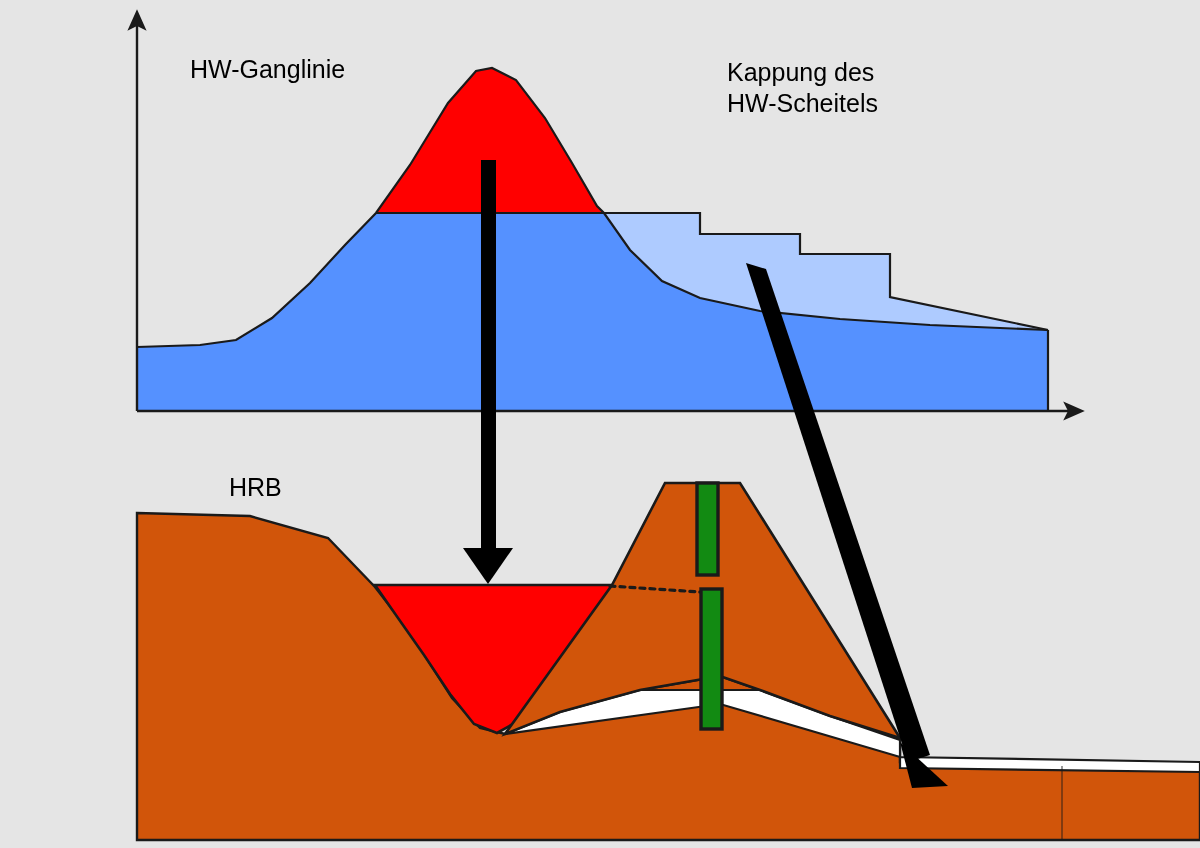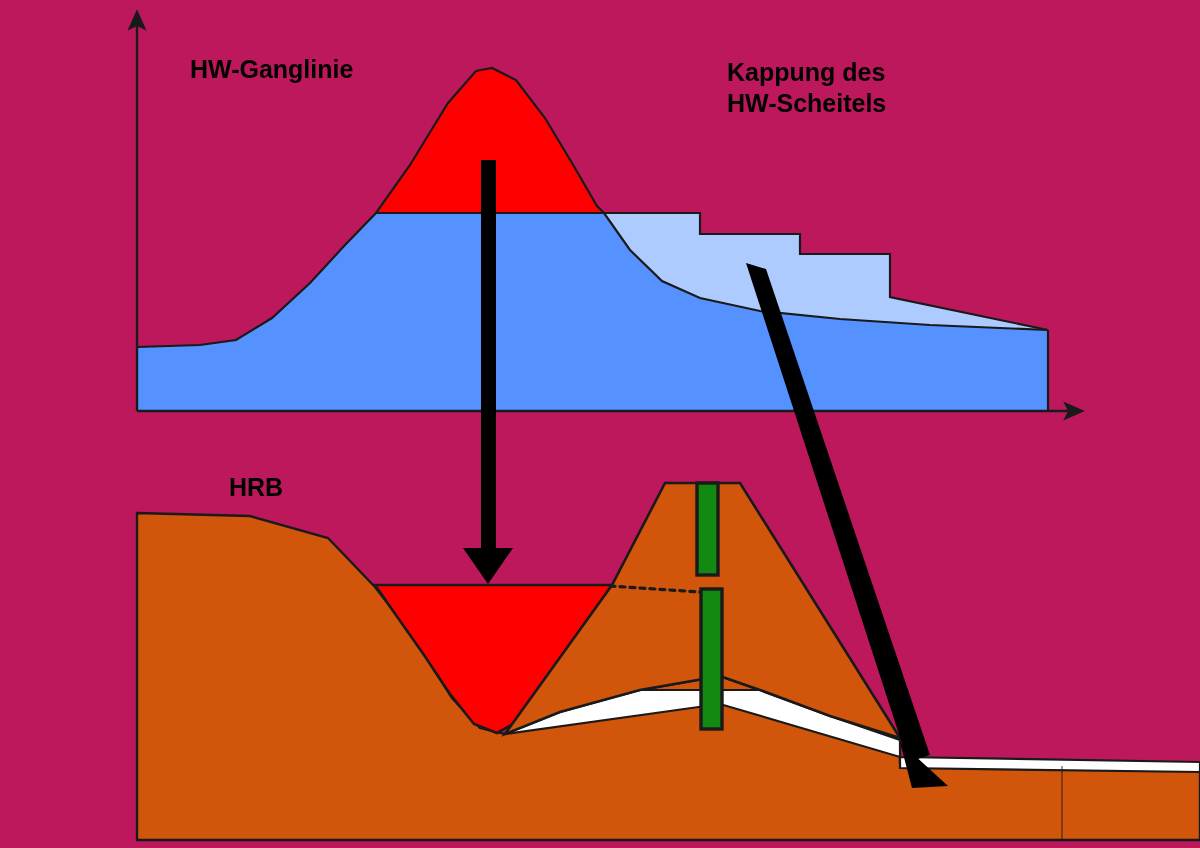--- a/index.html
+++ b/index.html
@@ -11,22 +11,21 @@
   body {
     width: 1200px;
     height: 848px;
     font-family: "Liberation Sans", sans-serif;
     overflow: hidden;
   }
   #diagram-root {
     position: relative;
     width: 1200px;
     height: 848px;
-    background: #be185d;
-    font-weight: bold;
+    background: #e5e5e5;
   }
   svg#scene {
     display: block;
     width: 1200px;
     height: 848px;
   }
   .lbl {
     font-family: "Liberation Sans", sans-serif;
     font-size: 25px;
     fill: #000000;

